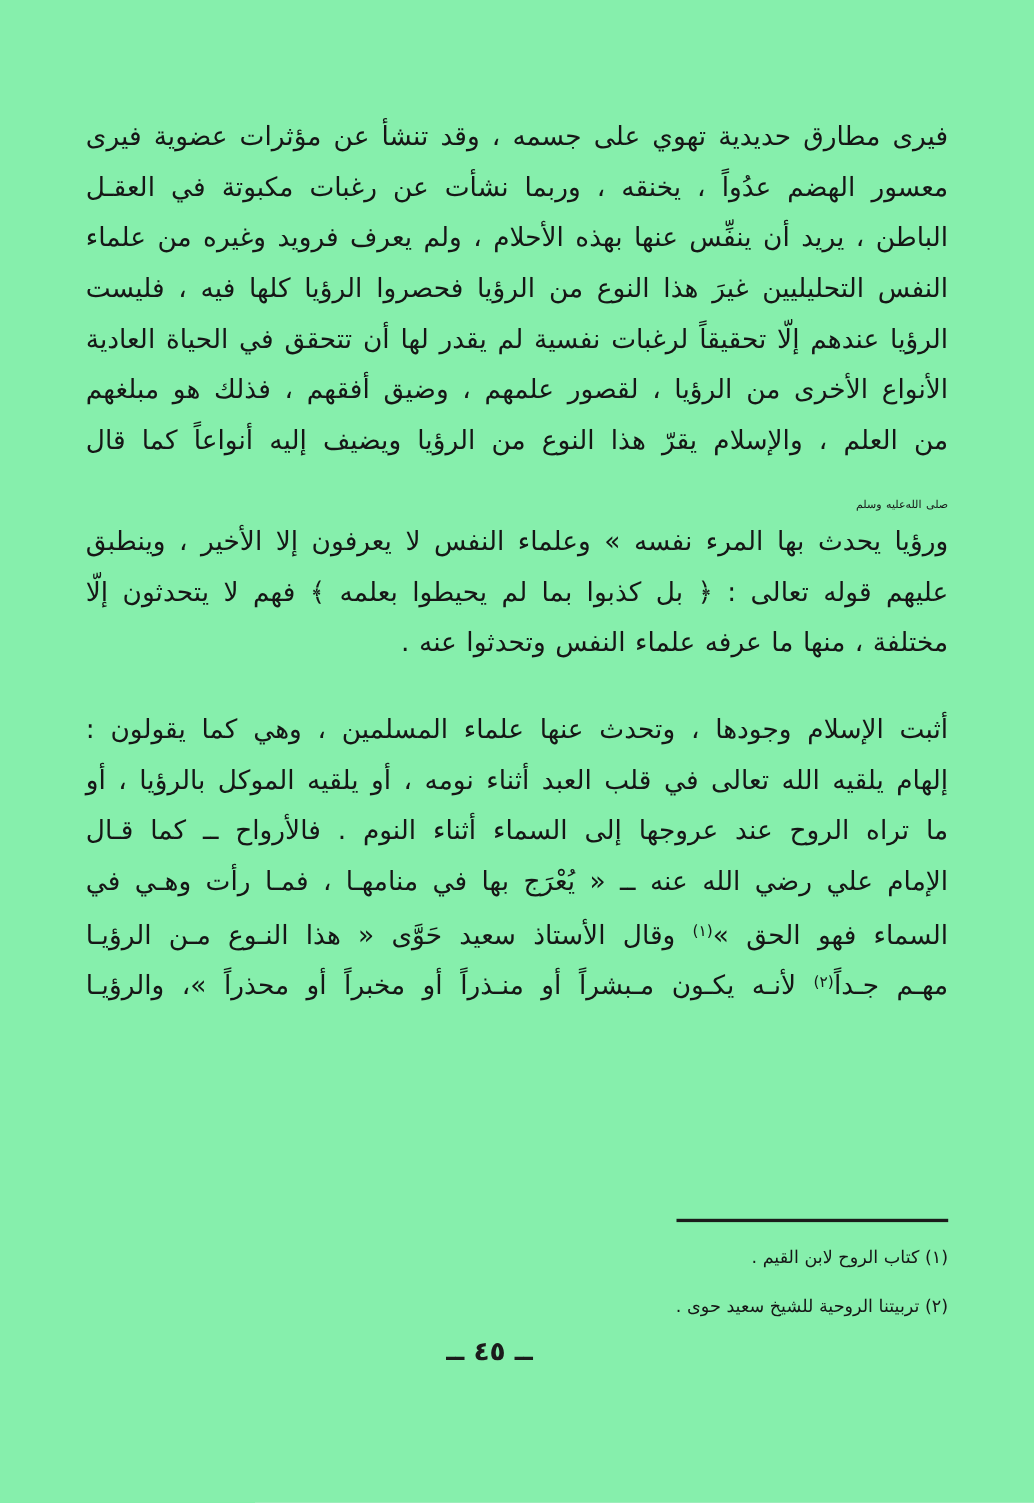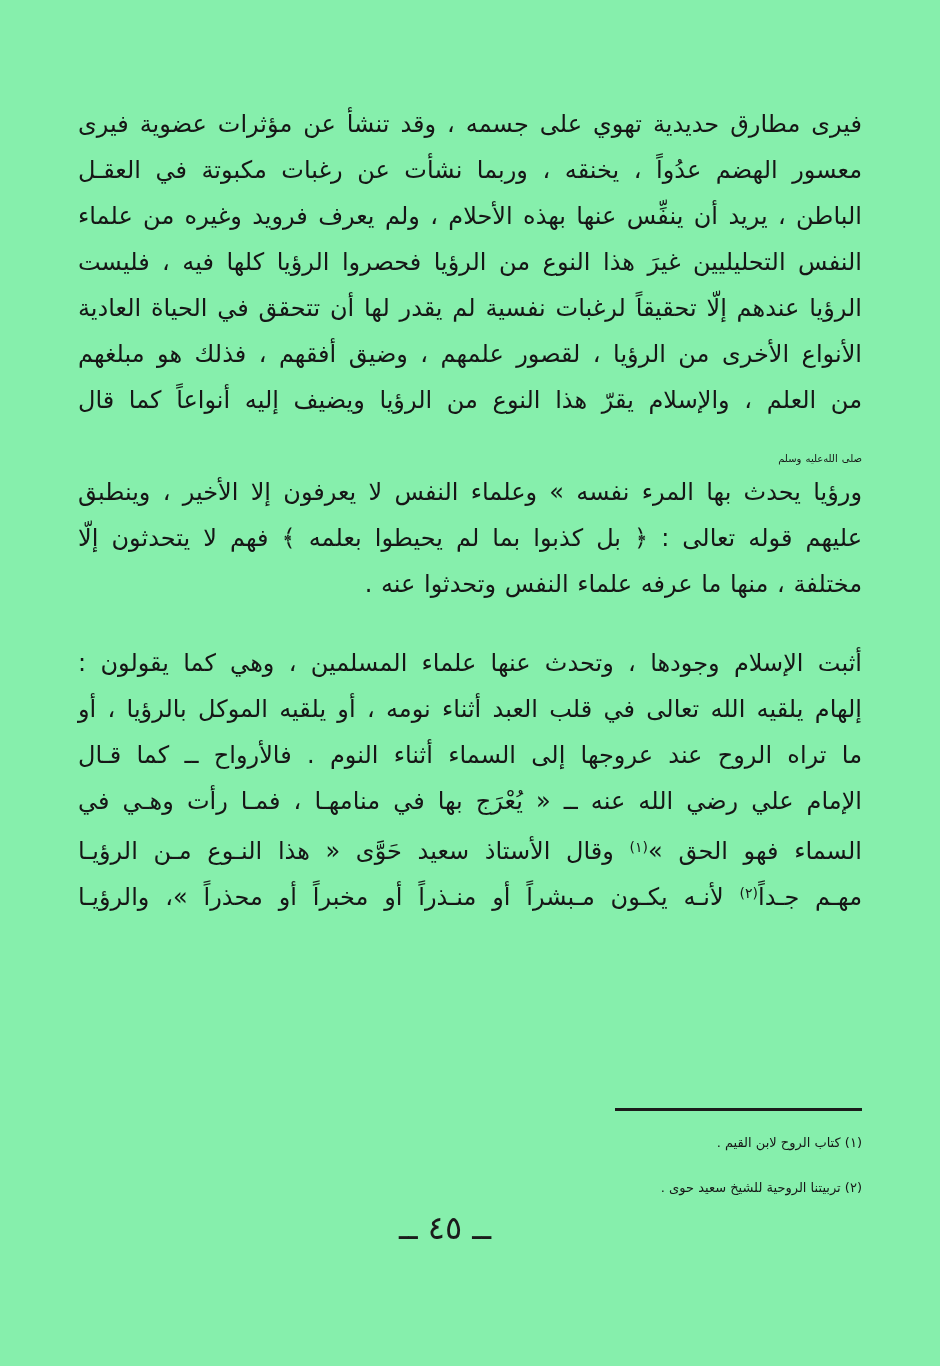--- a/index.html
+++ b/index.html
@@ -59,33 +59,34 @@
     top:1108px;right:78px;left:78px;
   }
   .fn-separator{
     height:3px;
     width:247px;
     background:#1b1b1b;
     margin:0 0 0 auto; 
     margin-right:0;
   }
   .footnote-line{
-    font-size:13px;
+    font-size:16px;
     line-height:26px;
     text-align:right;
     margin-top:19px;
   }
   .footnote-line:first-of-type{margin-top:26px;}
   .page-number{
     position:absolute;
     top:1208px;left:0;right:50px;
     text-align:center;
-    font-size:32px;
+    font-size:24px;
     line-height:40px;
     color:#1b1b1b;
+    font-weight:bold;
   }
   
   .speckle{
     position:absolute;width:2px;height:2px;background:transparent;
     box-shadow:
       140px 300px 0 1px rgba(90,90,90,.12),
       700px 180px 0 1px rgba(90,90,90,.10),
       420px 520px 0 1px rgba(90,90,90,.10),
       240px 900px 0 1px rgba(90,90,90,.12),
       640px 1050px 0 1px rgba(90,90,90,.10),

